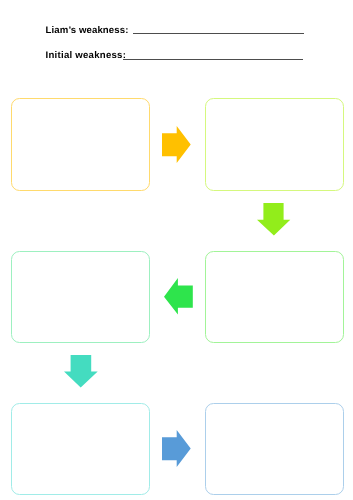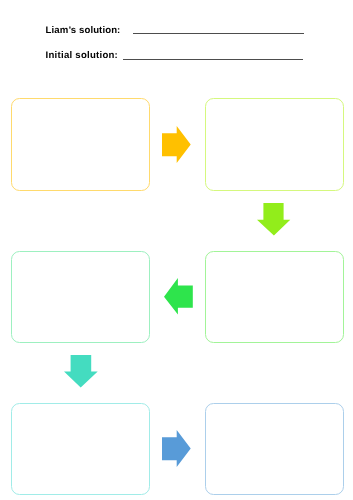--- a/index.html
+++ b/index.html
@@ -15,26 +15,26 @@
   .box{position:absolute;background:#ffffff;border-style:solid;border-width:1.2px;
        border-radius:8.5px;box-sizing:border-box;}
   .arrow{position:absolute;display:block;}
 </style>
 </head>
 <body>
 
 <div class="page">
 
   <div class="field" style="left:45.6px;top:36.3px;">
-    <span class="field-label">Liam’s solution:</span>
+    <span class="field-label">Liam’s weakness:</span>
   </div>
   <div class="field-line" style="left: 132.8px; top: 33.2px; width: 171.2px; border-bottom-color: rgb(77, 77, 77);"></div>
 
   <div class="field" style="left:45.6px;top:61.4px;">
-    <span class="field-label wide">Initial solution:</span>
+    <span class="field-label wide">Initial weakness:</span>
   </div>
   <div class="field-line" style="left: 123.2px; top: 59px; width: 180px; border-bottom-color: rgb(77, 77, 77);"></div>
 
   <div class="box" style="left: 11px; top: 98.3px; width: 139px; height: 92.4px; border-color: rgb(255, 218, 109); background: rgb(255, 255, 255);"></div>
   <div class="box" style="left: 205px; top: 98.3px; width: 139px; height: 92.4px; border-color: rgb(213, 248, 126); background: rgb(255, 255, 255);"></div>
   <div class="box" style="left: 11px; top: 250.7px; width: 139px; height: 92.2px; border-color: rgb(157, 240, 192); background: rgb(255, 255, 255);"></div>
   <div class="box" style="left: 205px; top: 250.7px; width: 139px; height: 92.2px; border-color: rgb(162, 244, 152); background: rgb(255, 255, 255);"></div>
   <div class="box" style="left: 11px; top: 402.9px; width: 139px; height: 91.8px; border-color: rgb(161, 236, 232); background: rgb(255, 255, 255);"></div>
   <div class="box" style="left: 205px; top: 402.9px; width: 139px; height: 91.8px; border-color: rgb(172, 207, 235); background: rgb(255, 255, 255);"></div>
 

